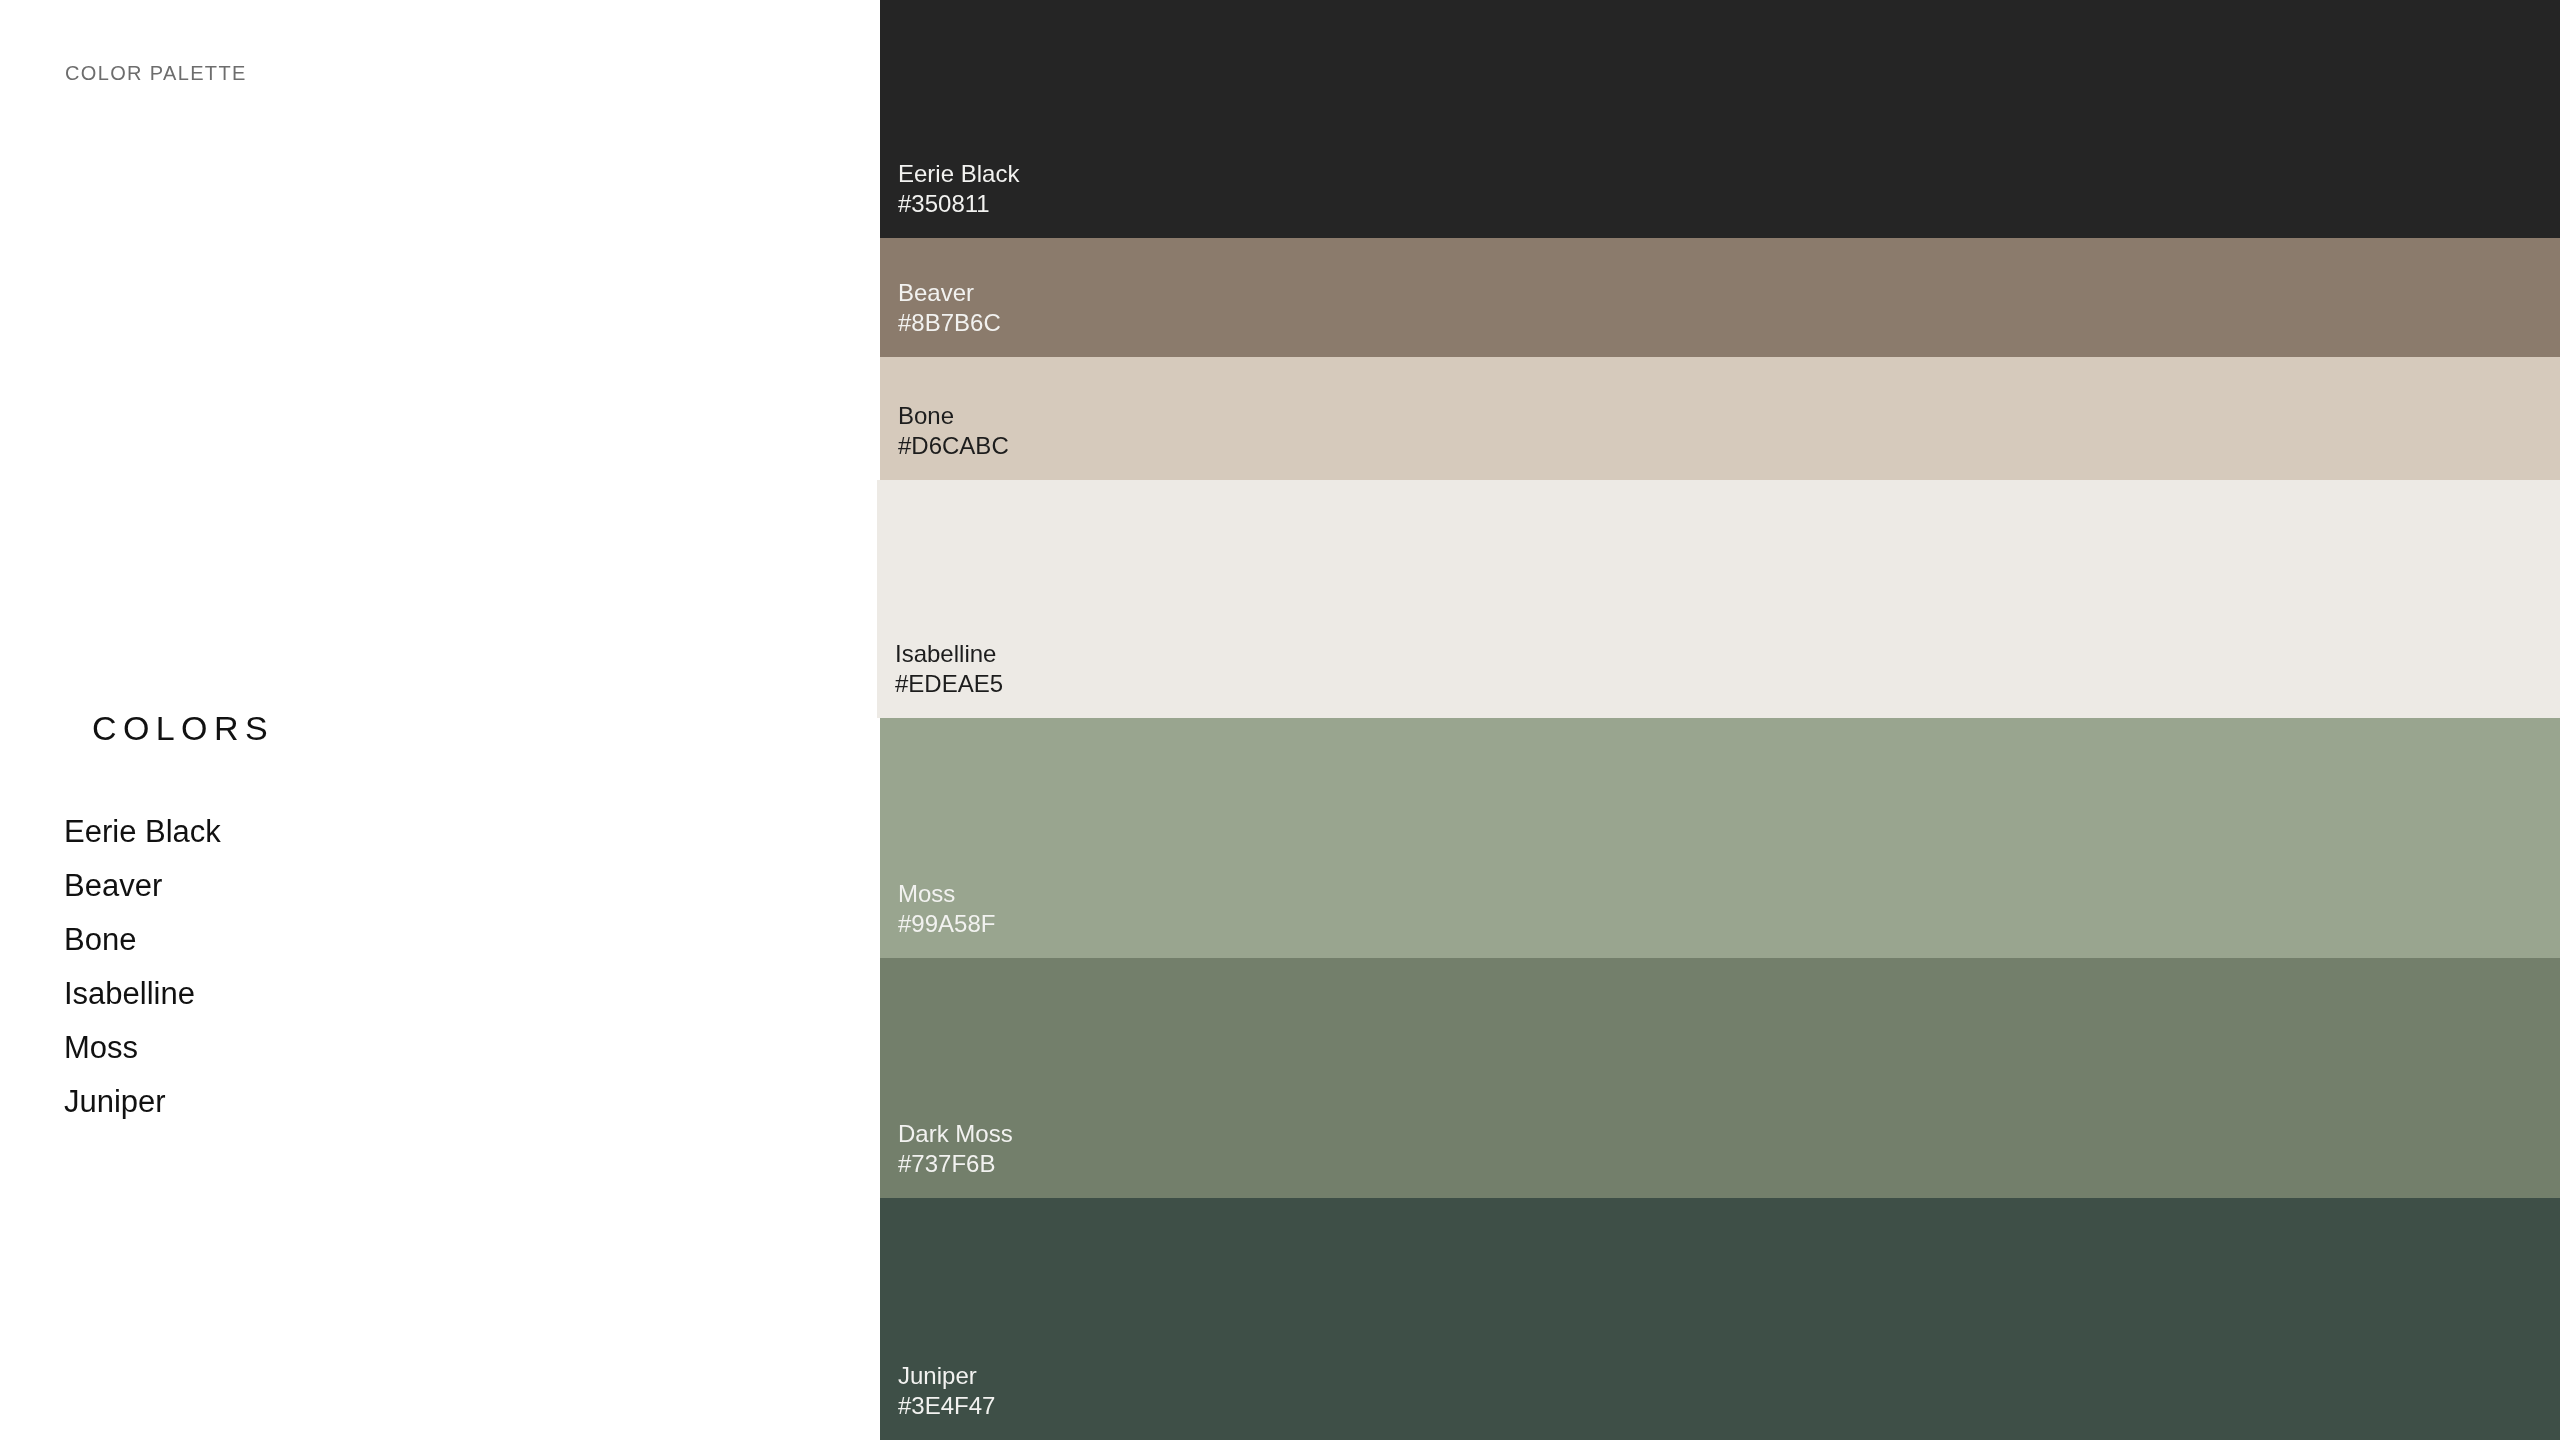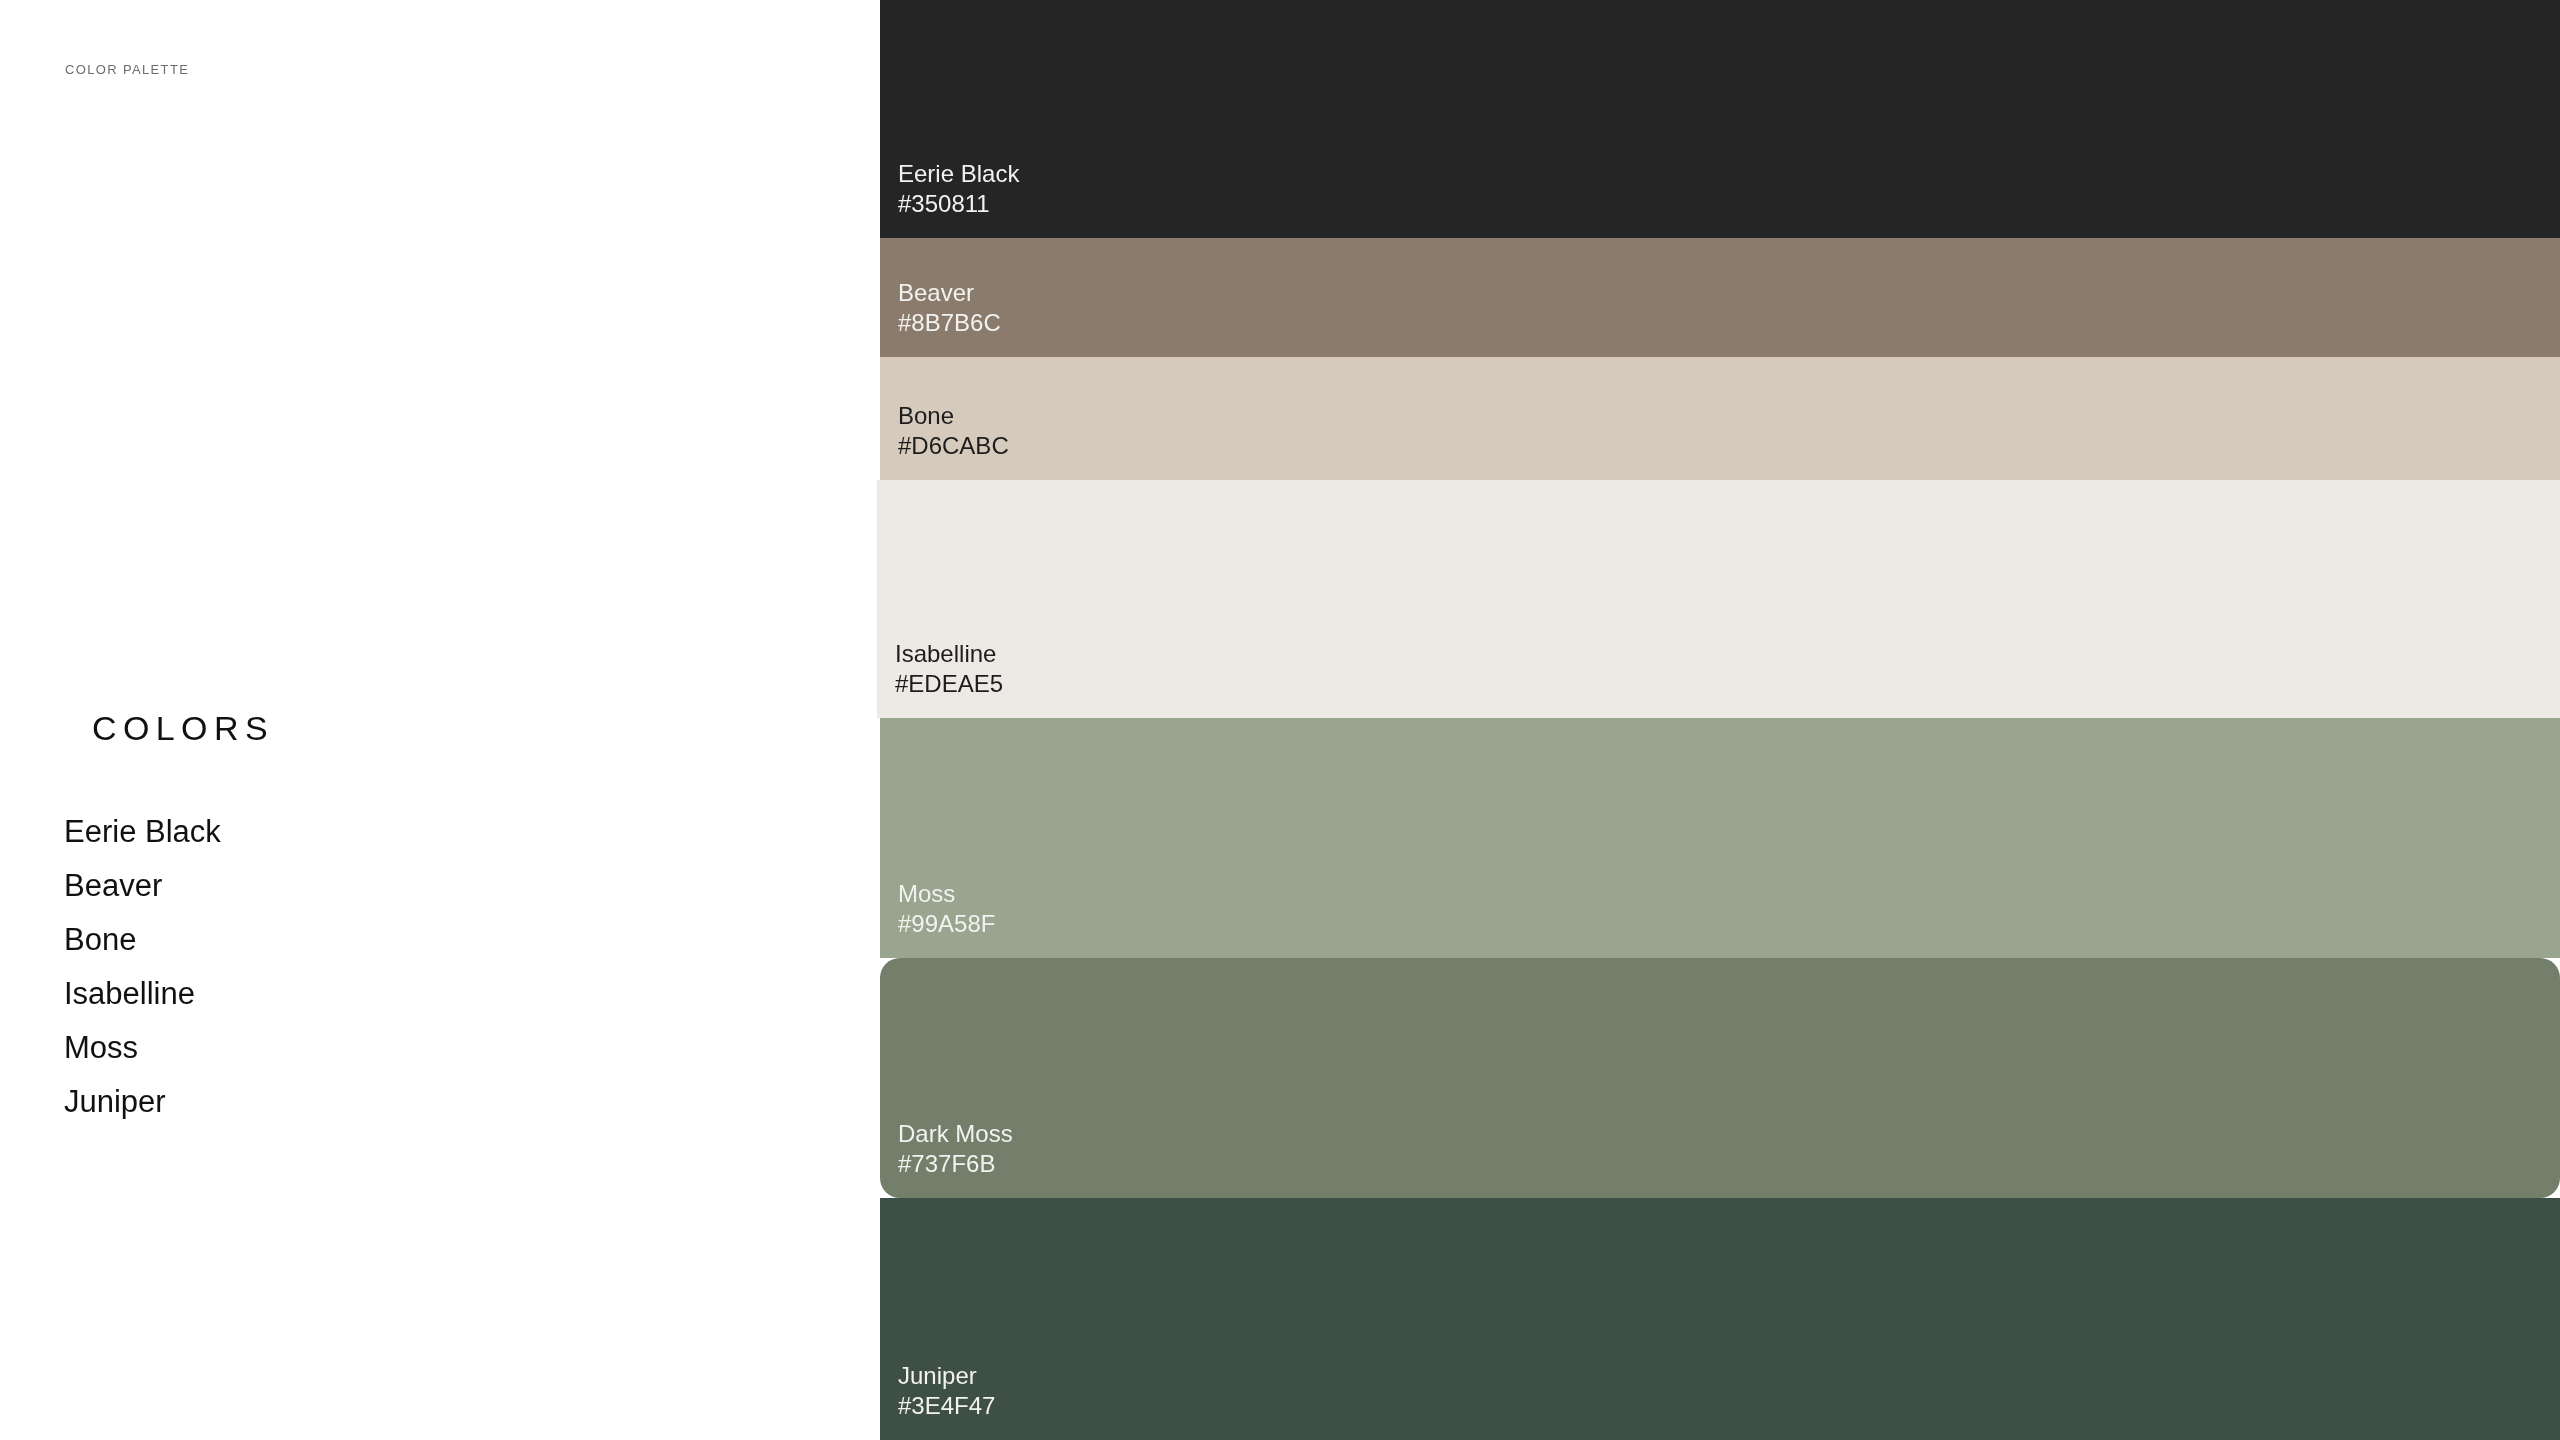--- a/index.html
+++ b/index.html
@@ -20,21 +20,21 @@
   .left-col {
     position:absolute;
     left:0; top:0;
     width:880px; height:1440px;
     background:#ffffff;
   }
 
   .eyebrow {
     position:absolute;
     left:65px; top:62px;
-    font-size:13px;
+    font-size:20px;
     letter-spacing:1.35px;
     color:#6d6d6d;
     font-weight:400;
     white-space:nowrap;
   }
 
   .colors-heading {
     position:absolute;
     left:64px; top:709px;
     font-size:34px;
@@ -144,21 +144,21 @@
           <span class="swatch-name">Isabelline</span>
           <span class="swatch-hex">#EDEAE5</span>
         </div>
       </div>
       <div class="swatch on-dark" style="top: 718px; height: 240px; background: rgb(153, 165, 143);">
         <div class="swatch-label">
           <span class="swatch-name">Moss</span>
           <span class="swatch-hex">#99A58F</span>
         </div>
       </div>
-      <div class="swatch on-dark" style="top: 958px; height: 240px; background: rgb(115, 127, 107); border-radius: 20px;">
+      <div class="swatch on-dark" style="top: 958px; height: 240px; background: rgb(115, 127, 107);">
         <div class="swatch-label">
           <span class="swatch-name">Dark Moss</span>
           <span class="swatch-hex">#737F6B</span>
         </div>
       </div>
       <div class="swatch on-dark" style="top: 1198px; height: 242px; background: rgb(62, 79, 71);">
         <div class="swatch-label">
           <span class="swatch-name">Juniper</span>
           <span class="swatch-hex">#3E4F47</span>
         </div>

